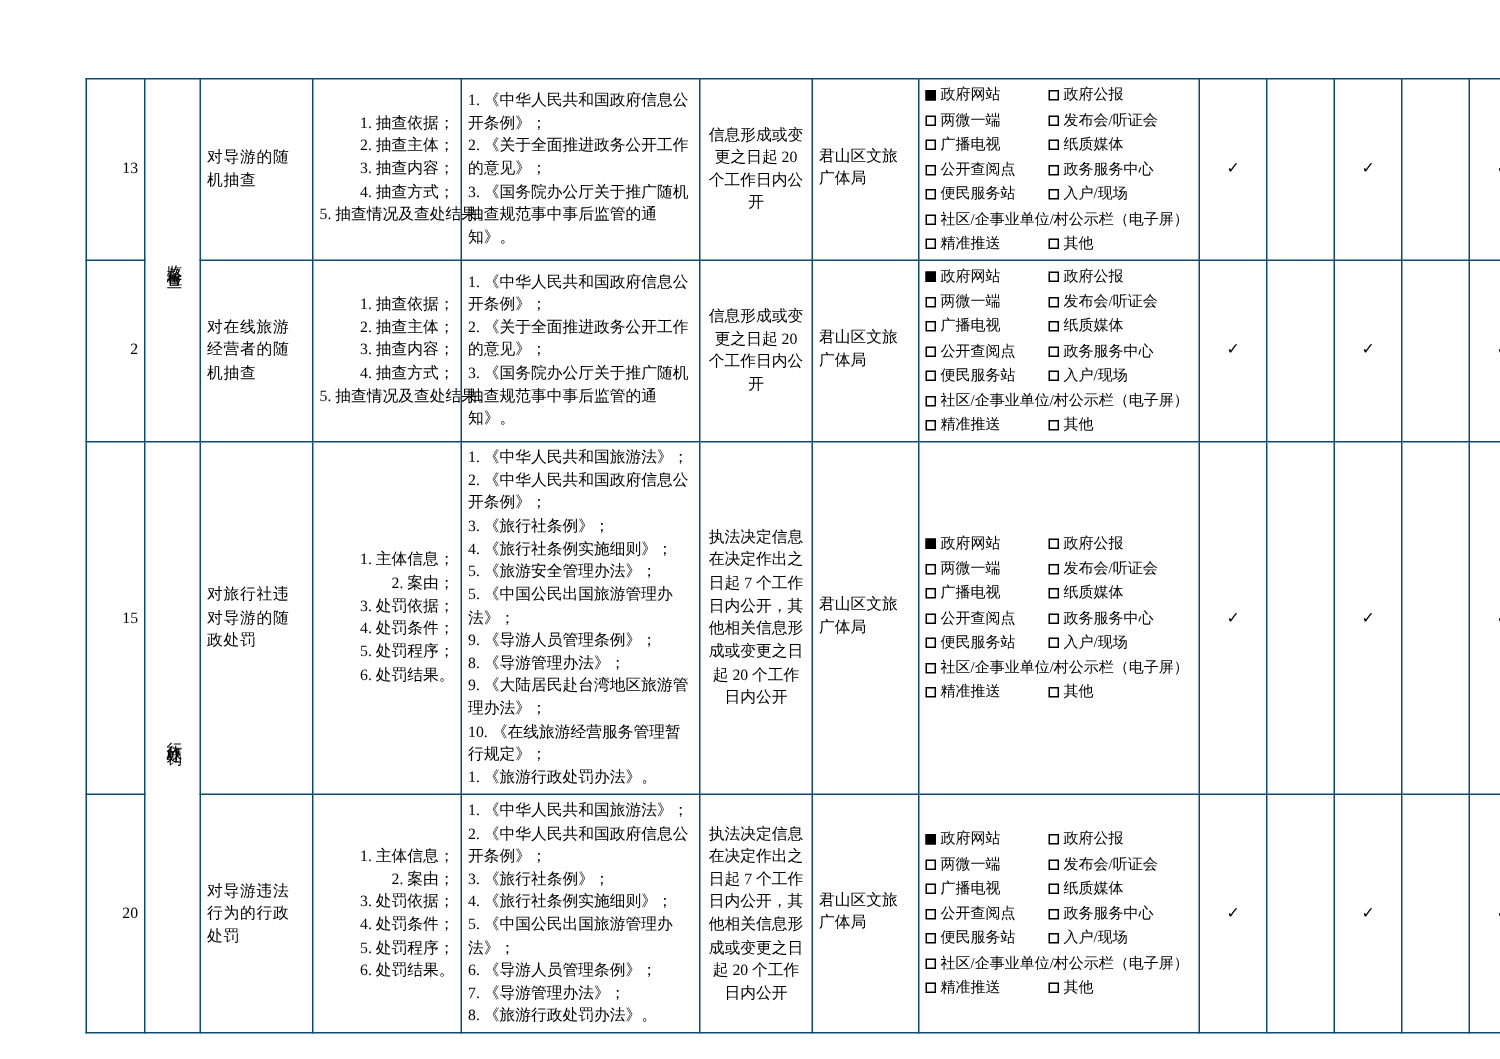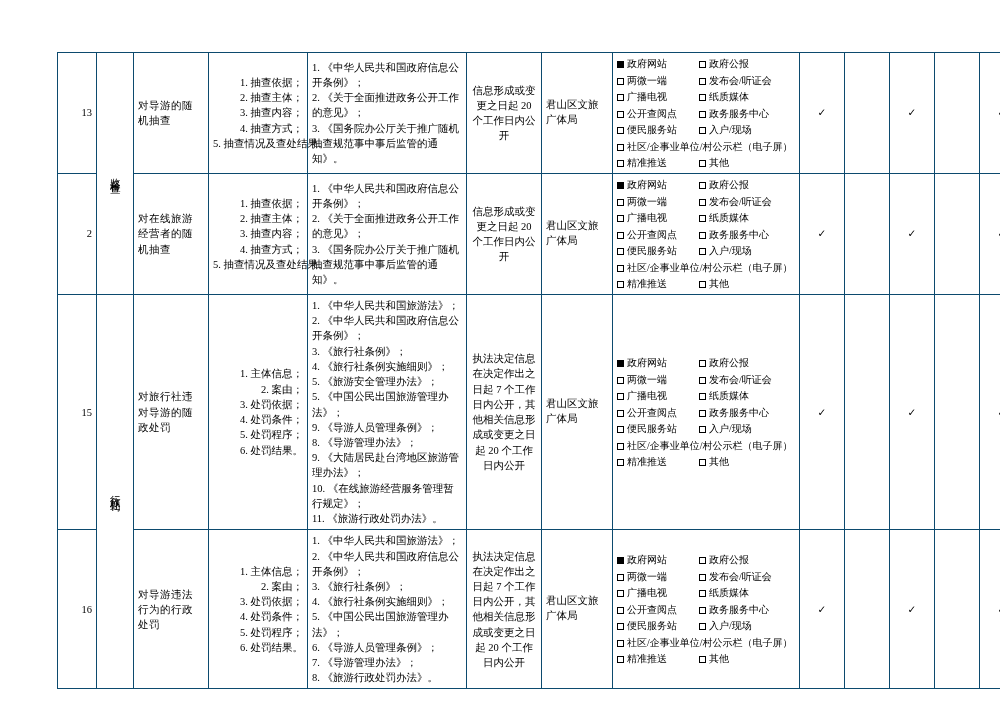--- a/index.html
+++ b/index.html
@@ -258,21 +258,21 @@
               <span class="ln">1. 《中华人民共和国旅游法》；</span>
               <span class="ln">2. 《中华人民共和国政府信息公开条例》；</span>
               <span class="ln">3. 《旅行社条例》；</span>
               <span class="ln">4. 《旅行社条例实施细则》；</span>
               <span class="ln">5. 《旅游安全管理办法》；</span>
               <span class="ln">5. 《中国公民出国旅游管理办法》；</span>
               <span class="ln">9. 《导游人员管理条例》；</span>
               <span class="ln">8. 《导游管理办法》；</span>
               <span class="ln">9. 《大陆居民赴台湾地区旅游管理办法》；</span>
               <span class="ln">10. 《在线旅游经营服务管理暂行规定》；</span>
-              <span class="ln">11. 《旅游行政处罚办法》。</span>
+              <span class="ln">1. 《旅游行政处罚办法》。</span>
             </span>
           </td>
           <td class="c-time time-cell">执法决定信息在决定作出之日起 7 个工作日内公开，其他相关信息形成或变更之日起 20 个工作日内公开</td>
           <td class="c-org">君山区文旅广体局</td>
           <td class="c-channel">
             <div class="chan-grid">
               <div class=""><span class="cb filled"></span><span>政府网站</span></div>
               <div class=""><span class="cb"></span><span>政府公报</span></div>
               <div class=""><span class="cb"></span><span>两微一端</span></div>
               <div class=""><span class="cb"></span><span>发布会/听证会</span></div>
@@ -287,21 +287,21 @@
               <div class=""><span class="cb"></span><span>其他</span></div>
             </div>
           </td>
           <td class="c-mark">✓</td>
           <td class="c-mark"></td>
           <td class="c-mark">✓</td>
           <td class="c-mark"></td>
           <td class="c-mark">✓</td>
         </tr>
         <tr>
-          <td class="c-num">16</td>
+          <td class="c-num">20</td>
           <td class="c-name">
             <span class="lines">
               <span class="ln">对导游违法</span>
               <span class="ln">行为的行政</span>
               <span class="ln">处罚</span>
             </span>
           </td>
           <td class="c-content">
             <span class="lines">
               <span class="ln">1. 主体信息；</span>

